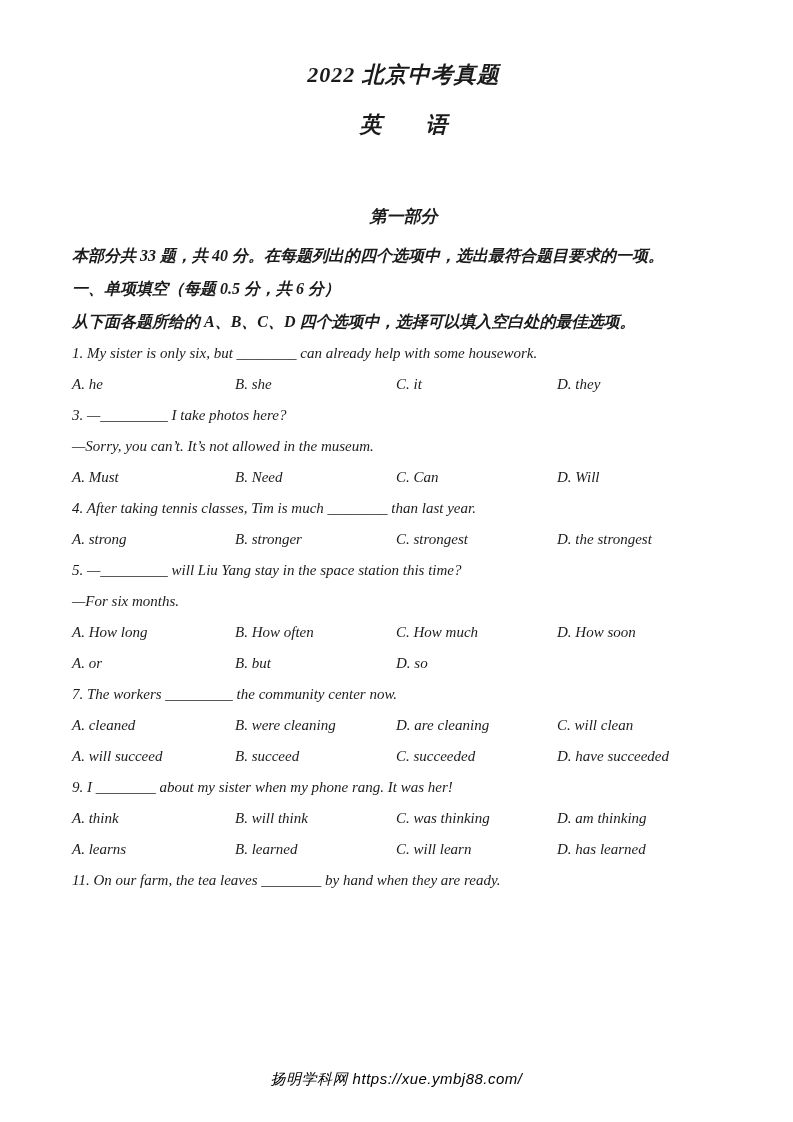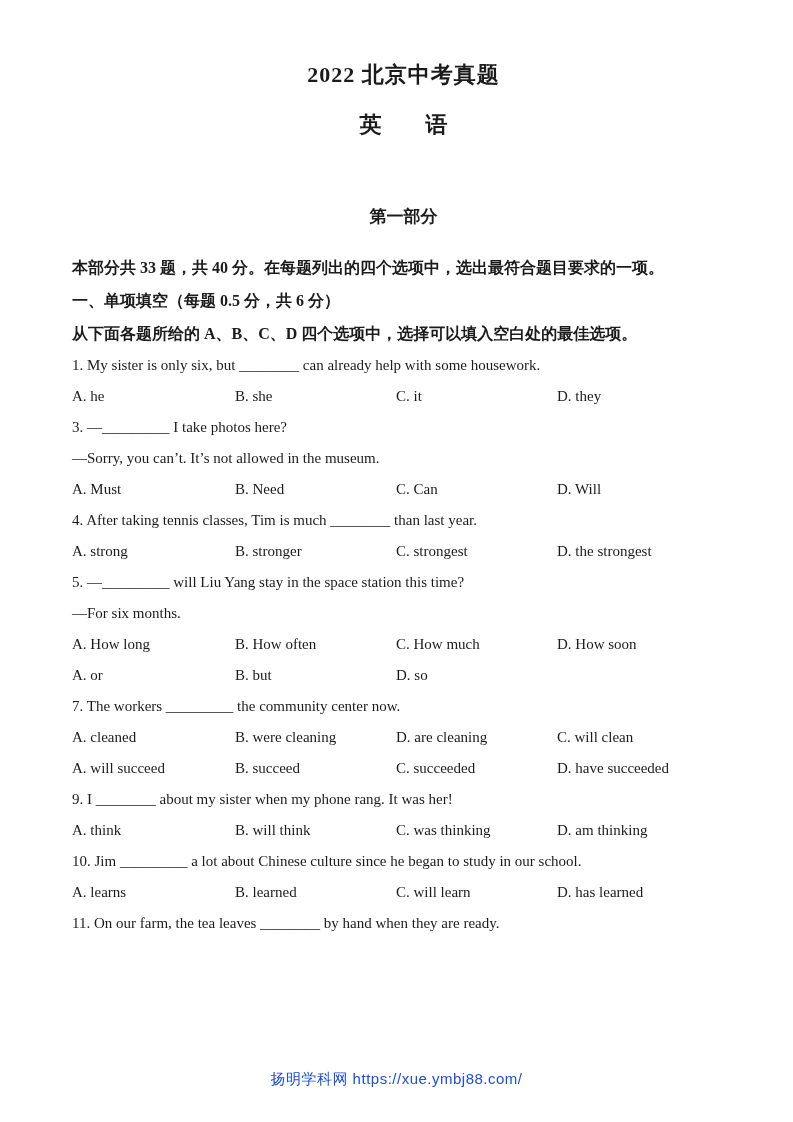--- a/index.html
+++ b/index.html
@@ -12,20 +12,21 @@
     height: 1122px;
     position: relative;
     overflow: hidden;
     font-family: "Liberation Serif", "DejaVu Serif", serif;
     color: #1b1b1b;
   }
   .page {
     width: 793px;
     height: 1122px;
     position: relative;
+    font-style: italic;
   }
   .content {
     padding: 0 58px 0 72px;
   }
   .doc-title {
     padding-top: 62px;
     text-align: center;
     font-size: 22px;
     font-weight: bold;
     line-height: 26px;
@@ -44,21 +45,21 @@
     font-size: 17px;
     font-weight: bold;
     line-height: 22px;
   }
   .bold-line {
     font-size: 16px;
     font-weight: bold;
     line-height: 33px;
   }
   .intro {
-    margin-top: 23px;
+    margin-top: 11px;
   }
   .questions {
     margin-top: 0px;
     font-size: 15px;
   }
   .qline {
     line-height: 31px;
     height: 31px;
     white-space: nowrap;
   }
@@ -78,21 +79,21 @@
     white-space: nowrap;
   }
   .footer {
     position: absolute;
     left: 0;
     top: 1070px;
     width: 100%;
     text-align: center;
     font-family: "Liberation Sans", "DejaVu Sans", sans-serif;
     font-size: 15px;
-    color: #1d4ed8;
+    color: #000000;
     letter-spacing: 0.5px;
   }
 </style>
 </head>
 <body>
 
 <div class="page">
   <div class="content">
 
     <div class="doc-title">2022 北京中考真题</div>
@@ -173,21 +174,20 @@
         <div class="question">
           <div class="qline">9. I ________ about my sister when my phone rang. It was her!</div>
           <div class="opts">
             <div class="opt">A. think</div>
             <div class="opt">B. will think</div>
             <div class="opt">C. was thinking</div>
             <div class="opt">D. am thinking</div>
           </div>
         </div>
         <div class="question">
-          <div class="qline">10. Jim _________ a lot about Chinese culture since he began to study in our school.</div>
           <div class="opts">
             <div class="opt">A. learns</div>
             <div class="opt">B. learned</div>
             <div class="opt">C. will learn</div>
             <div class="opt">D. has learned</div>
           </div>
         </div>
         <div class="question">
           <div class="qline">11. On our farm, the tea leaves ________ by hand when they are ready.</div>
         </div>

